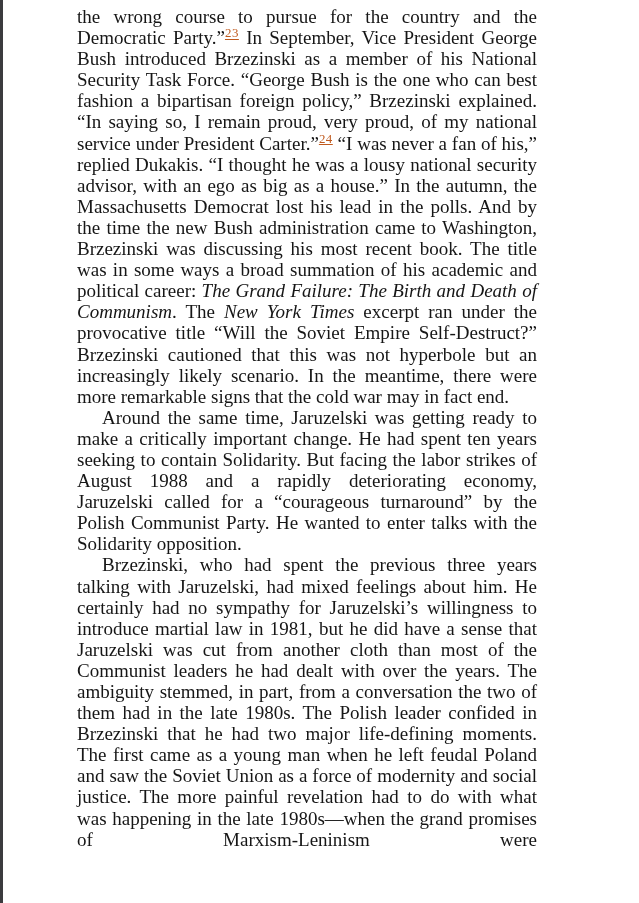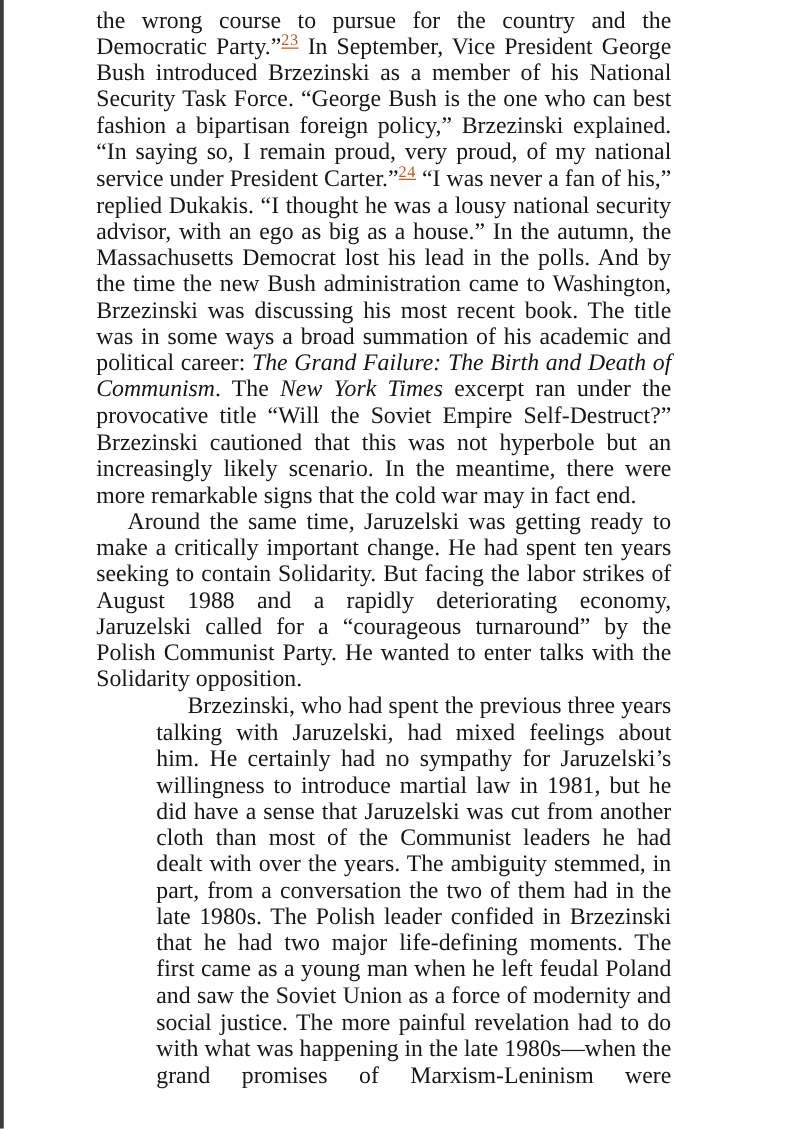--- a/index.html
+++ b/index.html
@@ -38,21 +38,20 @@
   .text-column p {
     margin: 0;
     padding: 0;
   }
   .text-column p.indent {
     text-indent: 25px;
   }
   .text-column p.cut {
     
     text-align-last: justify;
-    margin-left: 48px;
   }
   em.ital {
     font-style: italic;
   }
   a.fn {
     color: var(--link-color, #c05a1e);
     text-decoration: none;
     cursor: pointer;
   }
   a.fn sup {

